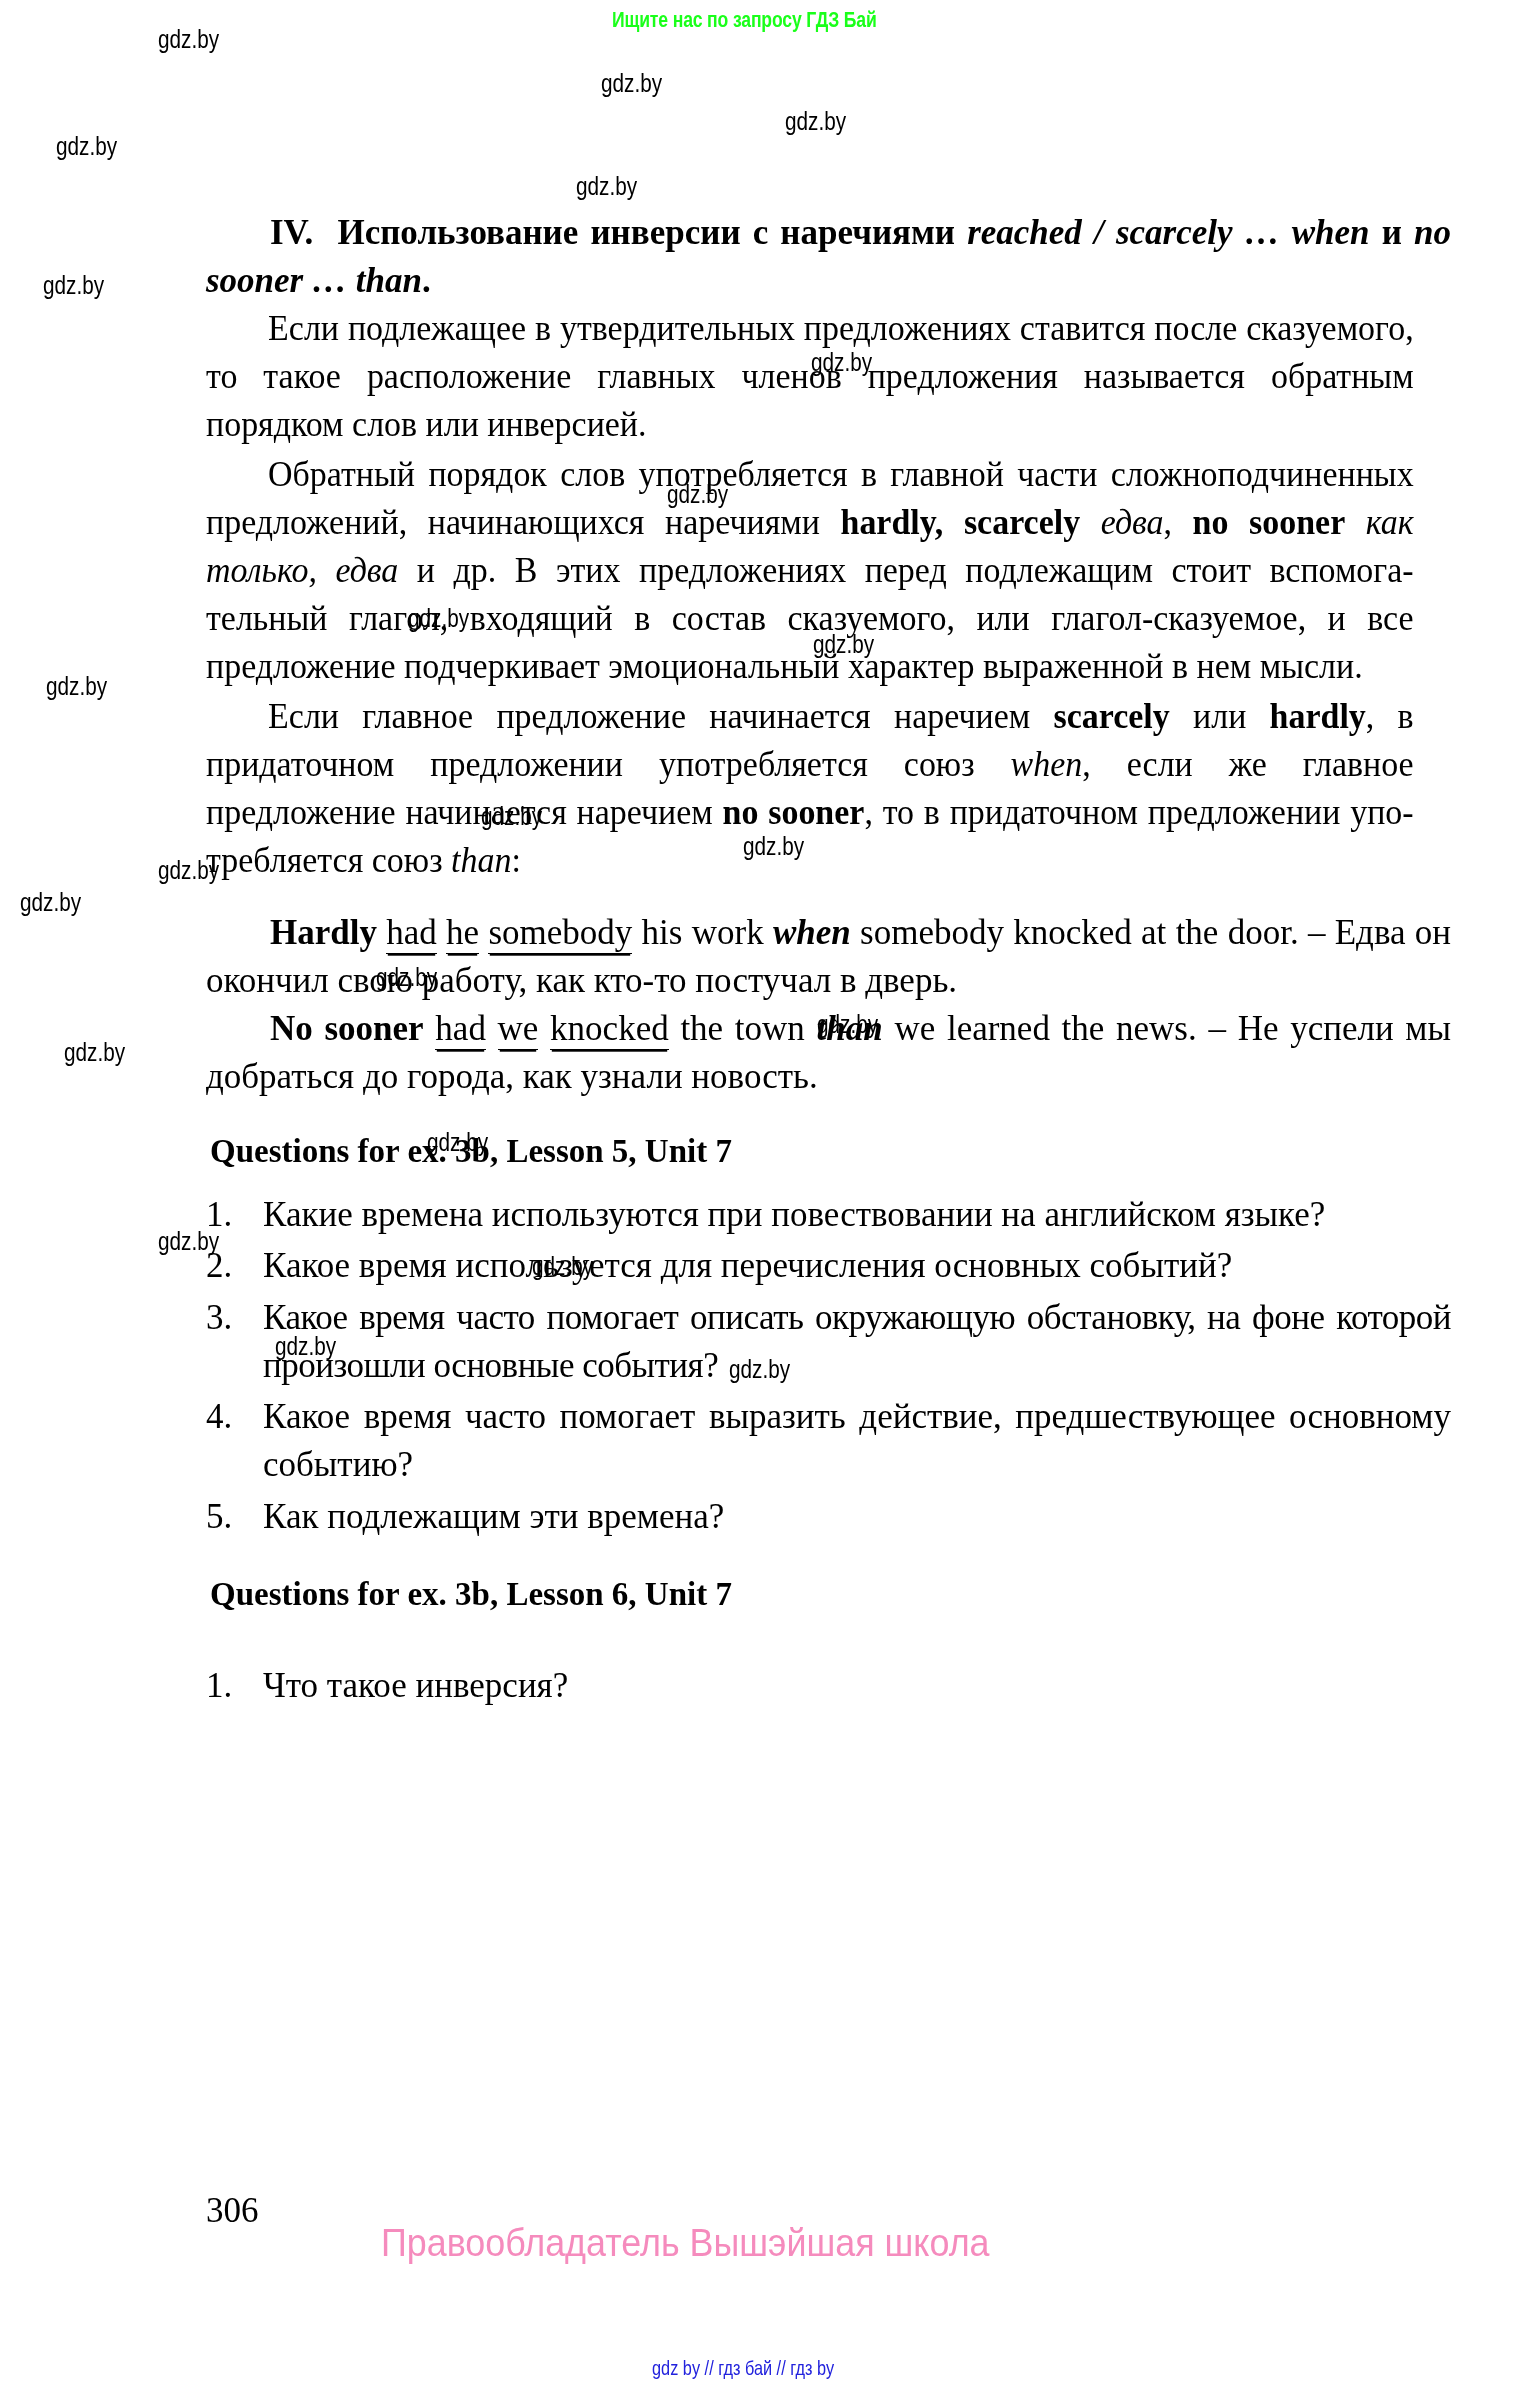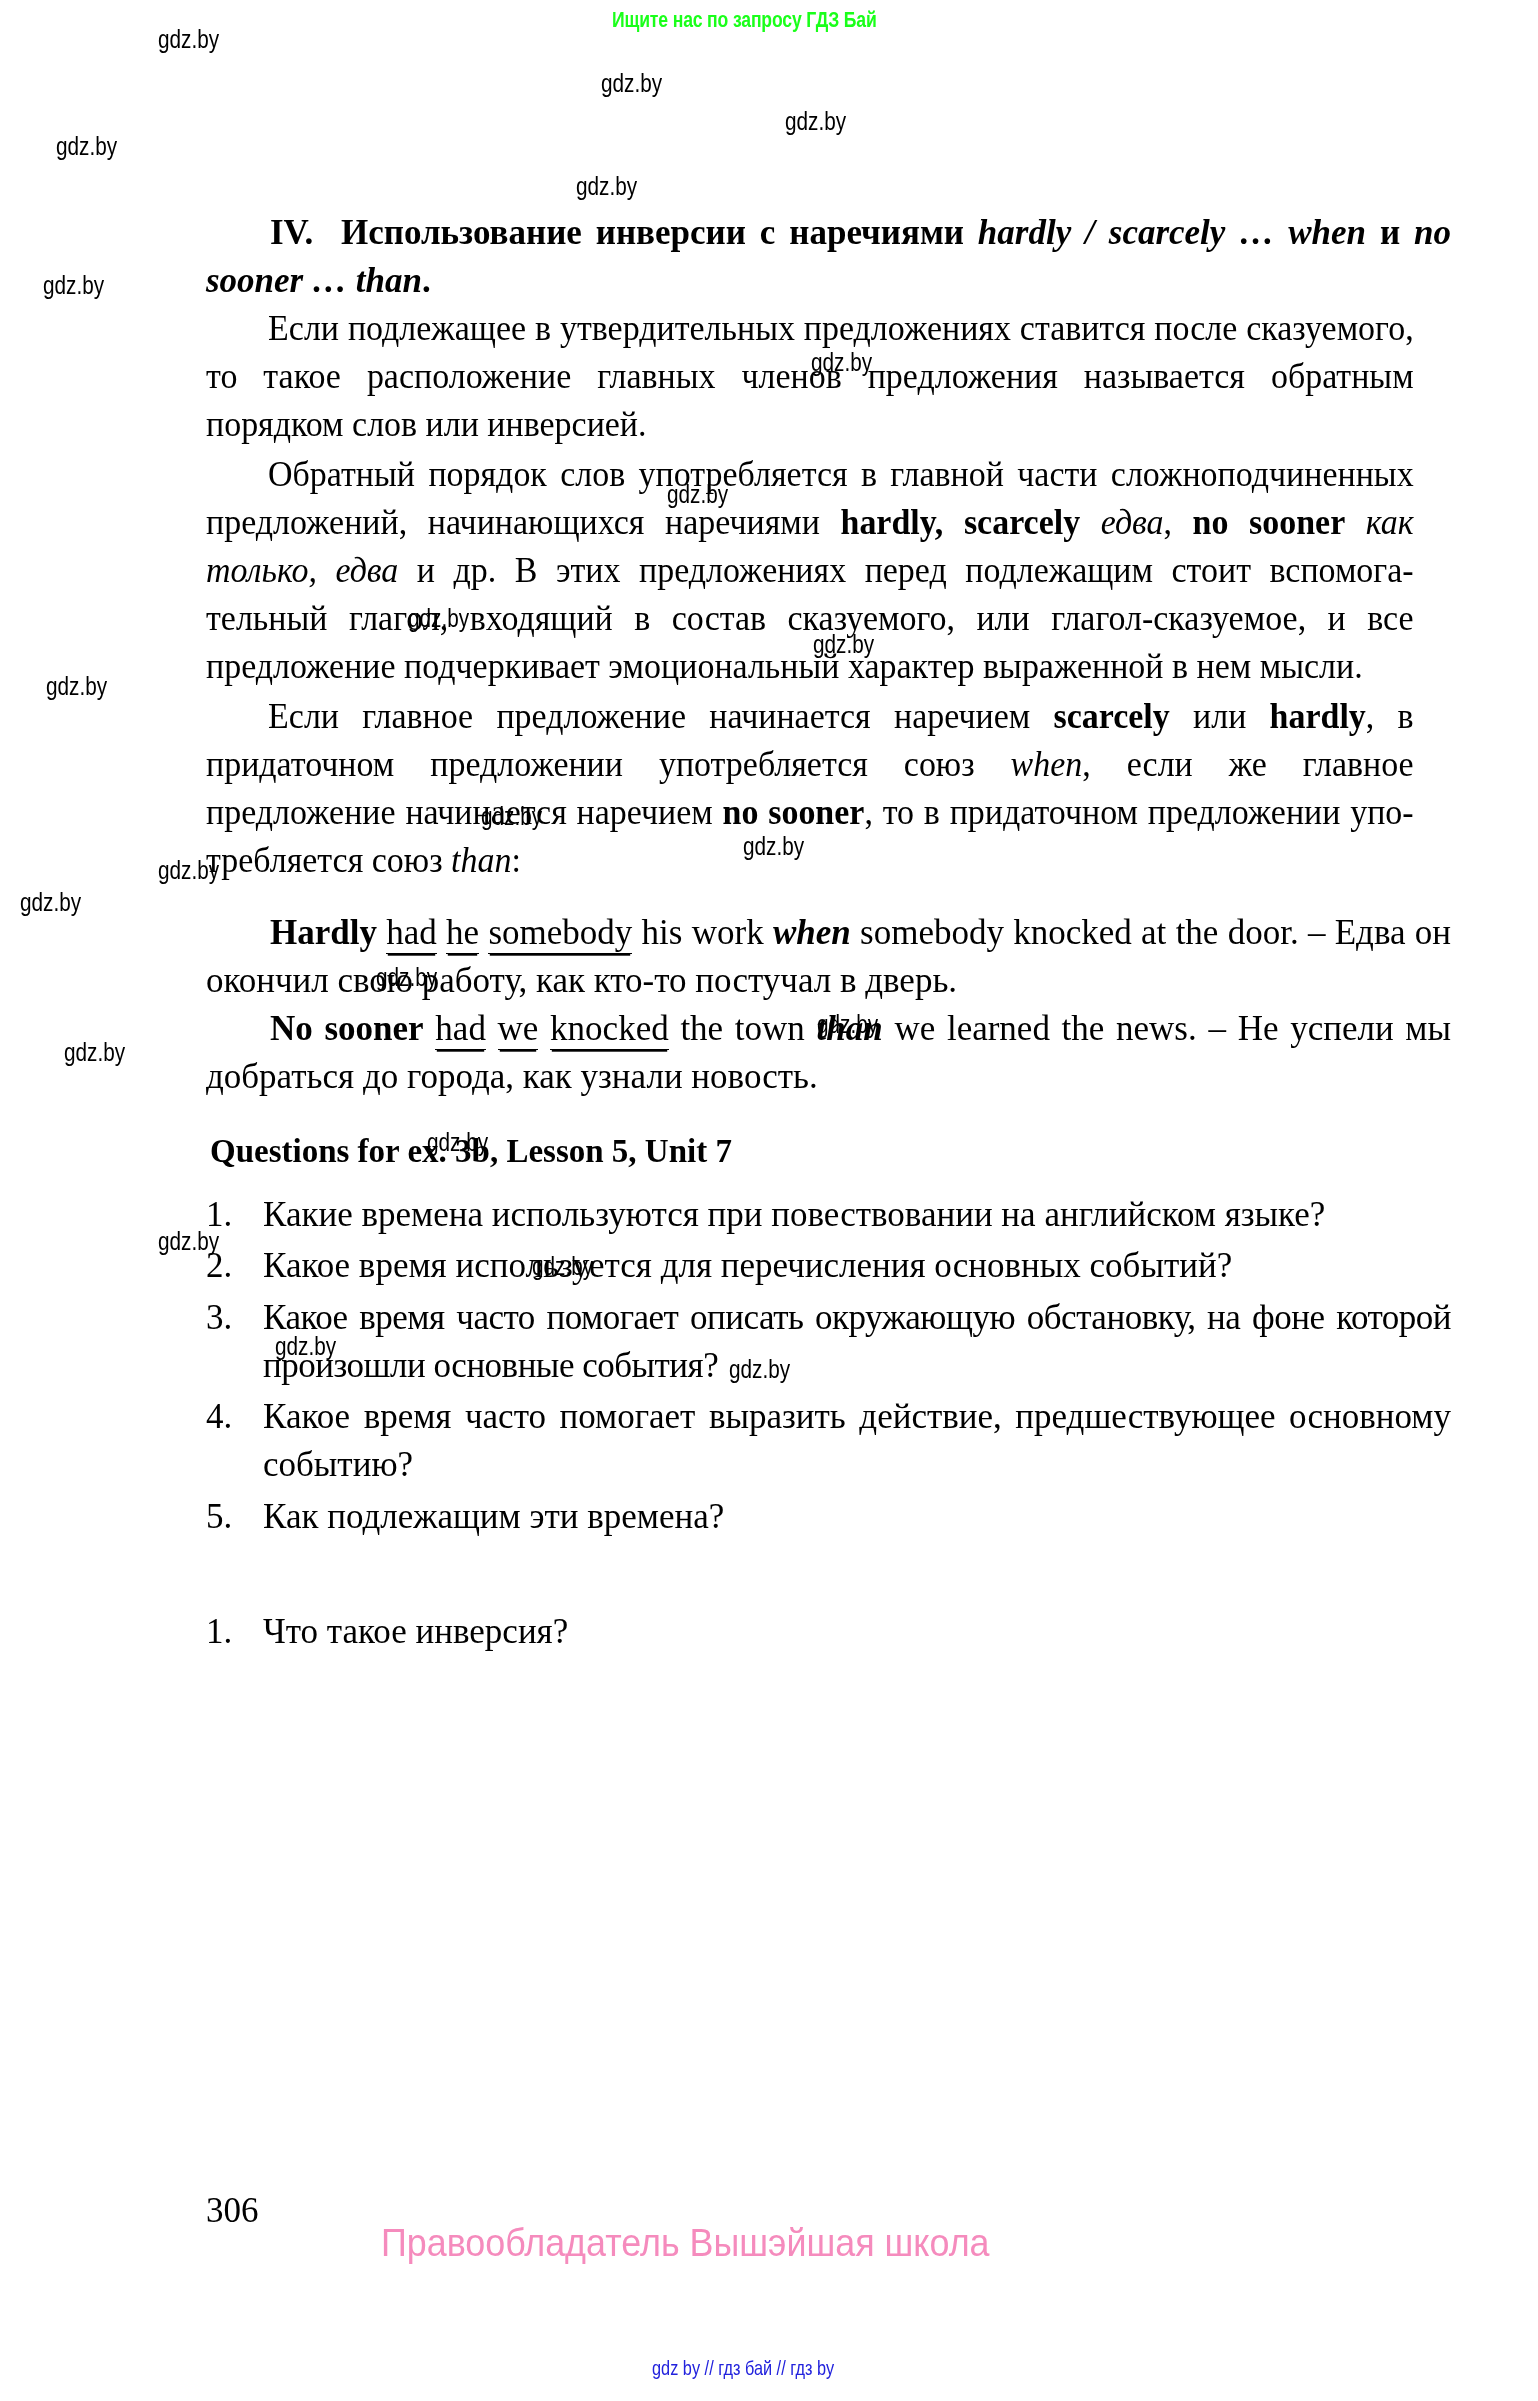--- a/index.html
+++ b/index.html
@@ -150,21 +150,21 @@
 <body>
 
 <div id="page">
 
   <div class="wm-top-green" style="left:612px; top:7px;">Ищите нас по запросу ГДЗ Бай</div>
 
   <div class="content">
 
     <p class="heading">
       <b>IV.</b>&nbsp;
-      <b>Использование инверсии с наречиями </b><i>hardly / scarcely … when</i><b> и </b><i>no sooner … than</i><b>.</b>
+      <b>Использование инверсии с наречиями </b><i>reached / scarcely … when</i><b> и </b><i>no sooner … than</i><b>.</b>
     </p>
 
     <p class="para indent">Если подлежащее в утвердительных предложениях ставится после сказуемого, то такое расположение главных членов предложения называется обратным порядком слов или инверсией.</p>
 
     <p class="para indent"><span>Обратный порядок слов употребляется в главной части сложноподчиненных предложений, начинающихся наречи­ями </span><b>hardly, scarcely</b><i> едва</i><span>, </span><b>no sooner</b><i> как только, едва</i><span> и др. В этих предложениях перед подлежащим стоит вспомога­тельный глагол, входящий в состав сказуемого, или глагол-сказуемое, и все предложение подчеркивает эмоциональный характер выраженной в нем мысли.</span></p>
 
     <p class="para indent"><span>Если главное предложение начинается наречием </span><b>scarcely</b><span> или </span><b>hardly</b><span>, в придаточном предложении употребляется союз </span><i>when</i><span>, если же главное предложение начинается наре­чием </span><b>no sooner</b><span>, то в придаточном предложении упо­требляется союз </span><i>than</i><span>:</span></p>
 
     <div class="spacer-md"></div>
 
@@ -196,20 +196,21 @@
         <span class="qtext">Какое время часто помогает выразить действие, предшествующее основному событию?</span>
       </li>
       <li>
         <span class="num">5.</span>
         <span class="qtext">Как подлежащим эти времена?</span>
       </li>
     </ol>
 
     <div class="spacer-md"></div>
 
+    <p class="sec-title">Questions for ex. 3b, Lesson 6, Unit 7</p>
 
     <div class="spacer-lg"></div>
 
     <ol class="qlist">
       <li>
         <span class="num">1.</span>
         <span class="qtext">Что такое инверсия?</span>
       </li>
     </ol>
 

